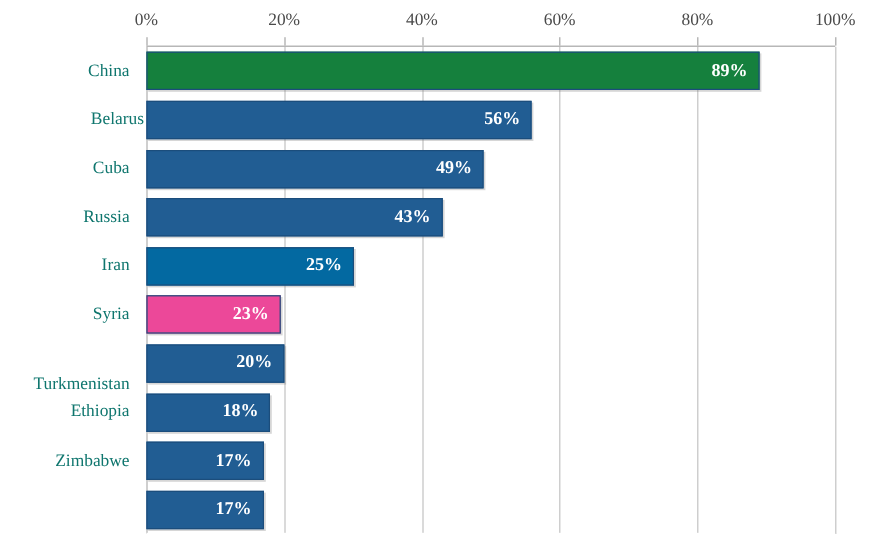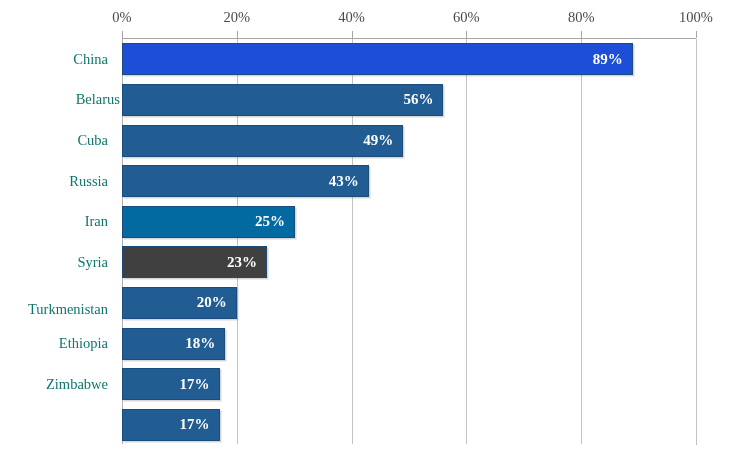--- a/index.html
+++ b/index.html
@@ -161,28 +161,28 @@
 
   <div class="axis-line-top"></div>
 
   <div class="cat-label-wrap" id="cat-layer">
       <div class="cat-label" style="left: 0px; right: auto; width: 108px; top: 0px; height: 40.6px;">China</div>
       <div class="cat-label" style="left: 12px; right: auto; width: 108px; top: 40.6px; height: 40.6px;">Belarus</div>
       <div class="cat-label" style="left: 0px; right: auto; width: 108px; top: 81.2px; height: 40.6px;">Cuba</div>
       <div class="cat-label" style="left: 0px; right: auto; width: 108px; top: 162.4px; height: 40.6px;">Iran</div>
       <div class="cat-label" style="left: 0px; right: auto; width: 108px; top: 121.8px; height: 40.6px;">Russia</div>
       <div class="cat-label" style="left: 0px; right: auto; width: 108px; top: 203px; height: 40.6px;">Syria</div>
-      <div class="cat-label" style="left: 0px; right: auto; width: 108px; top: 250px; height: 40.6px;">Turkmenistan</div>
+      <div class="cat-label" style="left: 0px; right: auto; width: 108px; top: 261px; height: 40.6px;">Turkmenistan</div>
       <div class="cat-label" style="left: 0px; right: auto; width: 108px; top: 284.2px; height: 40.6px;">Ethiopia</div>
       <div class="cat-label" style="left: 0px; right: auto; width: 108px; top: 324.8px; height: 40.6px;">Zimbabwe</div>
     </div>
 
   <div id="plot-area">
       <div class="bar-row" style="top: 4.3px; height: 32px;">
-        <div class="bar" style="width: 510.86px; background: #1d4ed8; border-color: rgb(27, 77, 124);">
+        <div class="bar" style="width: 510.86px; background: #15803d; border-color: rgb(27, 77, 124);">
           <span class="bar-value">89%</span>
         </div>
       </div>
       <div class="bar-row" style="top: 44.9px; height: 32px;">
         <div class="bar" style="width: 321.44px; background: rgb(33, 93, 147); border-color: rgb(27, 77, 124);">
           <span class="bar-value">56%</span>
         </div>
       </div>
       <div class="bar-row" style="top: 85.5px; height: 32px;">
         <div class="bar" style="width: 281.26px; background: rgb(33, 93, 147); border-color: rgb(27, 77, 124); padding-left: 44px;">
@@ -193,21 +193,21 @@
         <div class="bar" style="width: 246.82px; background: rgb(33, 93, 147); border-color: rgb(27, 77, 124);">
           <span class="bar-value">43%</span>
         </div>
       </div>
       <div class="bar-row" style="top: 166.7px; height: 32px;">
         <div class="bar" style="width: 173px; background: #0369a1; border-color: rgb(27, 77, 124); justify-content: flex-end;">
           <span class="bar-value">25%</span>
         </div>
       </div>
       <div class="bar-row" style="top: 207.3px; height: 32px;">
-        <div class="bar" style="width: 145px; background: #404040; border-color: rgb(27, 77, 124);">
+        <div class="bar" style="width: 112px; background: #ec4899; border-color: rgb(27, 77, 124);">
           <span class="bar-value">23%</span>
         </div>
       </div>
       <div class="bar-row" style="top: 247.9px; height: 32px;">
         <div class="bar" style="width: 114.8px; background: rgb(33, 93, 147); border-color: rgb(27, 77, 124);">
           <span class="bar-value">20%</span>
         </div>
       </div>
       <div class="bar-row" style="top: 288.5px; height: 32px;">
         <div class="bar" style="width: 103.32px; background: rgb(33, 93, 147); border-color: rgb(27, 77, 124);">

